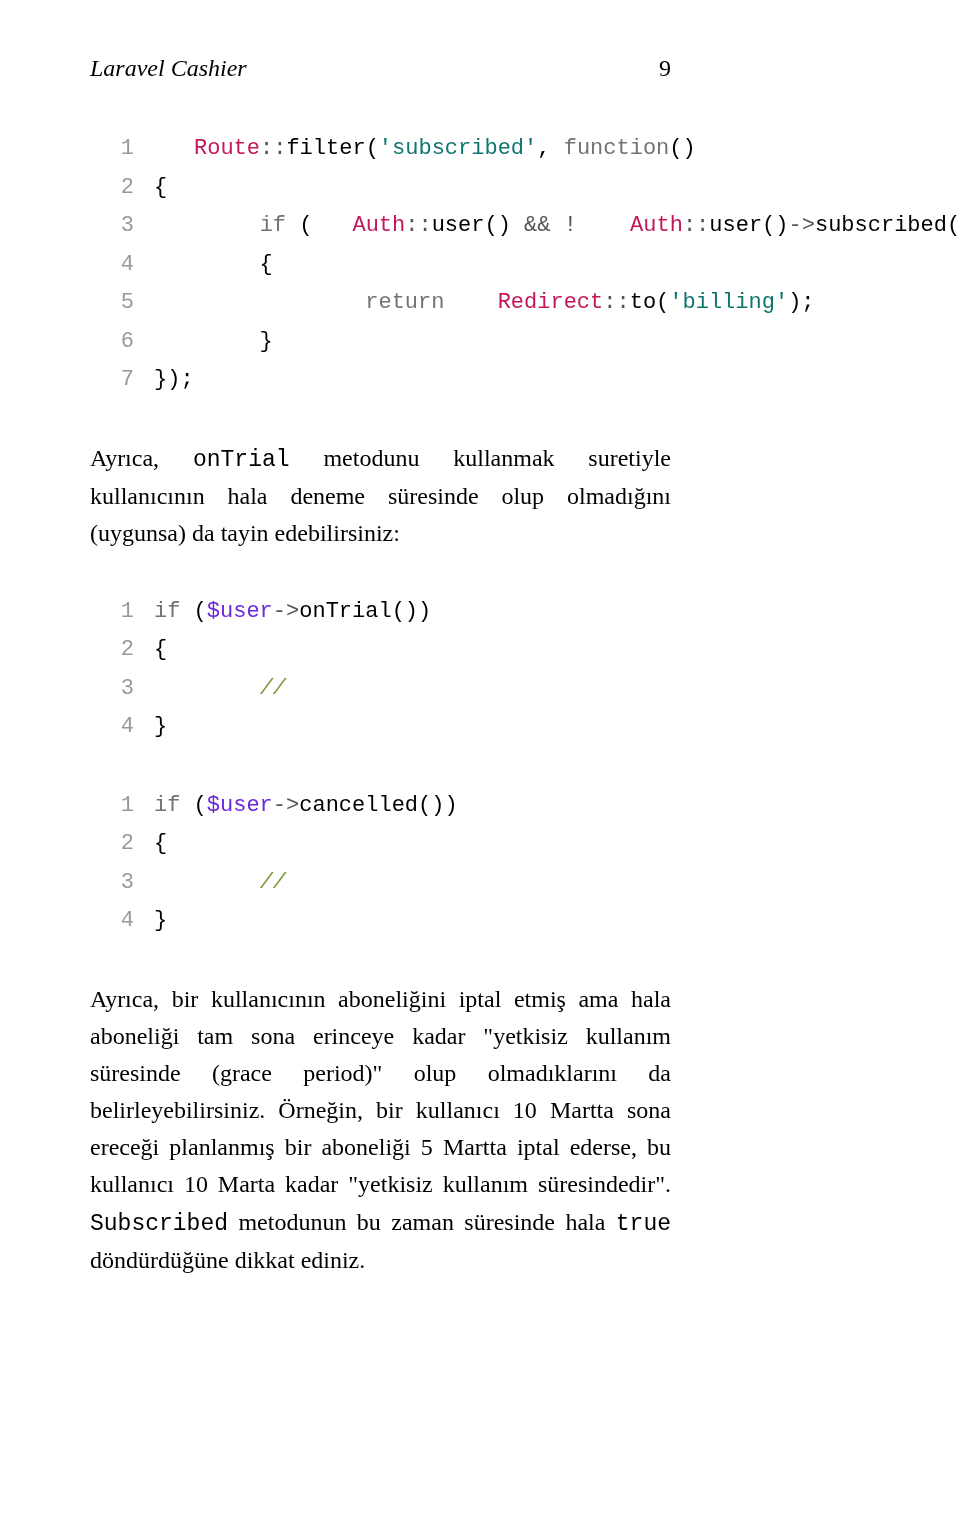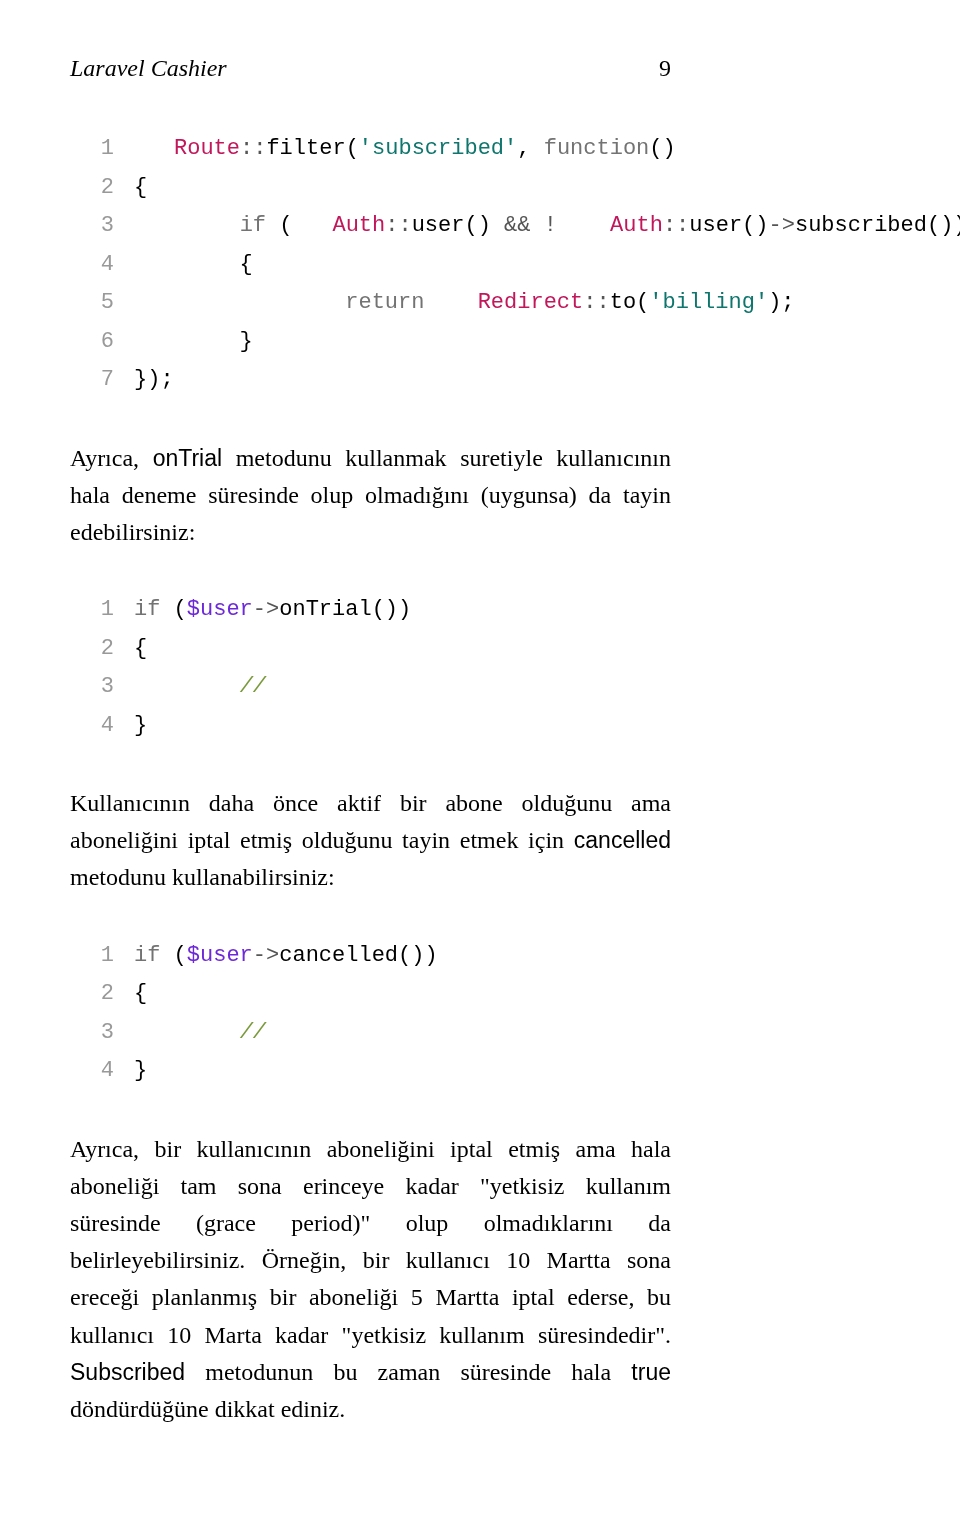--- a/index.html
+++ b/index.html
@@ -5,21 +5,21 @@
   body {
     margin: 0;
     padding: 0;
     background: #ffffff;
     font-family: Georgia, 'Times New Roman', serif;
     color: #000000;
   }
   .page {
     width: 761px;
     min-height: 1518px;
-    padding: 55px 90px 55px 70px;
+    padding: 55px 90px 55px 90px;
     box-sizing: border-box;
     position: relative;
   }
   .header {
     display: flex;
     justify-content: space-between;
     align-items: baseline;
     font-style: italic;
     font-size: 24px;
     margin-bottom: 48px;
@@ -56,21 +56,21 @@
   .op { color: #555555; }
   .cmt { color: #7a9a3a; font-style: italic; }
   .paragraph {
     font-size: 24px;
     line-height: 1.55;
     margin-bottom: 40px;
     text-align: justify;
     font-family: Georgia, serif;
   }
   .mono-inline {
-    font-family: Liberation Sans, sans-serif;
+    font-family: Liberation Mono, monospace;
     font-size: 23px;
   }
 </style>
 </head>
 <body>
 
 <div class="page">
 
   <div class="header">
     <span>Laravel Cashier</span>
@@ -78,23 +78,20 @@
   </div>
 
   <div class="code-block"><div class="line"><span class="lineno">1</span><span class="code"><span class="fn">Route</span><span class="op">::</span><span>filter</span><span>(</span><span class="str">'subscribed'</span><span>, </span><span class="kw">function</span><span>()</span></span></div><div class="line"><span class="lineno">2</span><span class="code"><span>{</span></span></div><div class="line"><span class="lineno">3</span><span class="code"><span>        </span><span class="kw">if</span><span> (</span><span class="fn">Auth</span><span class="op">::</span><span>user() </span><span class="op">&amp;&amp;</span><span> </span><span class="op">!</span><span> </span><span class="fn">Auth</span><span class="op">::</span><span>user()</span><span class="op">-&gt;</span><span>subscribed())</span></span></div><div class="line"><span class="lineno">4</span><span class="code"><span>        {</span></span></div><div class="line"><span class="lineno">5</span><span class="code"><span>                </span><span class="kw">return</span><span> </span><span class="fn">Redirect</span><span class="op">::</span><span>to(</span><span class="str">'billing'</span><span>);</span></span></div><div class="line"><span class="lineno">6</span><span class="code"><span>        }</span></span></div><div class="line"><span class="lineno">7</span><span class="code"><span>});</span></span></div></div>
 
   <p class="paragraph">
     <span>Ayrıca, </span><span class="mono-inline">onTrial</span><span> metodunu kullanmak suretiyle kullanıcının hala deneme süresinde olup olmadığını (uygunsa) da tayin edebilirsiniz:</span>
   </p>
 
   <div class="code-block"><div class="line"><span class="lineno">1</span><span class="code"><span class="kw">if</span><span> (</span><span class="var">$user</span><span class="op">-&gt;</span><span>onTrial())</span></span></div><div class="line"><span class="lineno">2</span><span class="code"><span>{</span></span></div><div class="line"><span class="lineno">3</span><span class="code"><span>        </span><span class="cmt">//</span></span></div><div class="line"><span class="lineno">4</span><span class="code"><span>}</span></span></div></div>
 
-  <p class="paragraph">
-    <span>Kullanıcının daha önce aktif bir abone olduğunu ama aboneliğini iptal etmiş olduğunu tayin etmek için </span><span class="mono-inline">cancelled</span><span> metodunu kullanabilirsiniz:</span>
-  </p>
 
   <div class="code-block"><div class="line"><span class="lineno">1</span><span class="code"><span class="kw">if</span><span> (</span><span class="var">$user</span><span class="op">-&gt;</span><span>cancelled())</span></span></div><div class="line"><span class="lineno">2</span><span class="code"><span>{</span></span></div><div class="line"><span class="lineno">3</span><span class="code"><span>        </span><span class="cmt">//</span></span></div><div class="line"><span class="lineno">4</span><span class="code"><span>}</span></span></div></div>
 
   <p class="paragraph" style="margin-bottom:4px;">
     <span>Ayrıca, bir kullanıcının aboneliğini iptal etmiş ama hala aboneliği tam sona erinceye kadar "yetkisiz kullanım süresinde (grace period)" olup olmadıklarını da belirleyebilirsiniz. Örneğin, bir kullanıcı 10 Martta sona ereceği planlanmış bir aboneliği 5 Martta iptal ederse, bu kullanıcı 10 Marta kadar "yetkisiz kullanım süresindedir". </span><span class="mono-inline">Subscribed</span><span> metodunun bu zaman süresinde hala </span><span class="mono-inline">true</span><span> döndürdüğüne dikkat ediniz.</span>
   </p>
 
 </div>
 
 </body></html>

